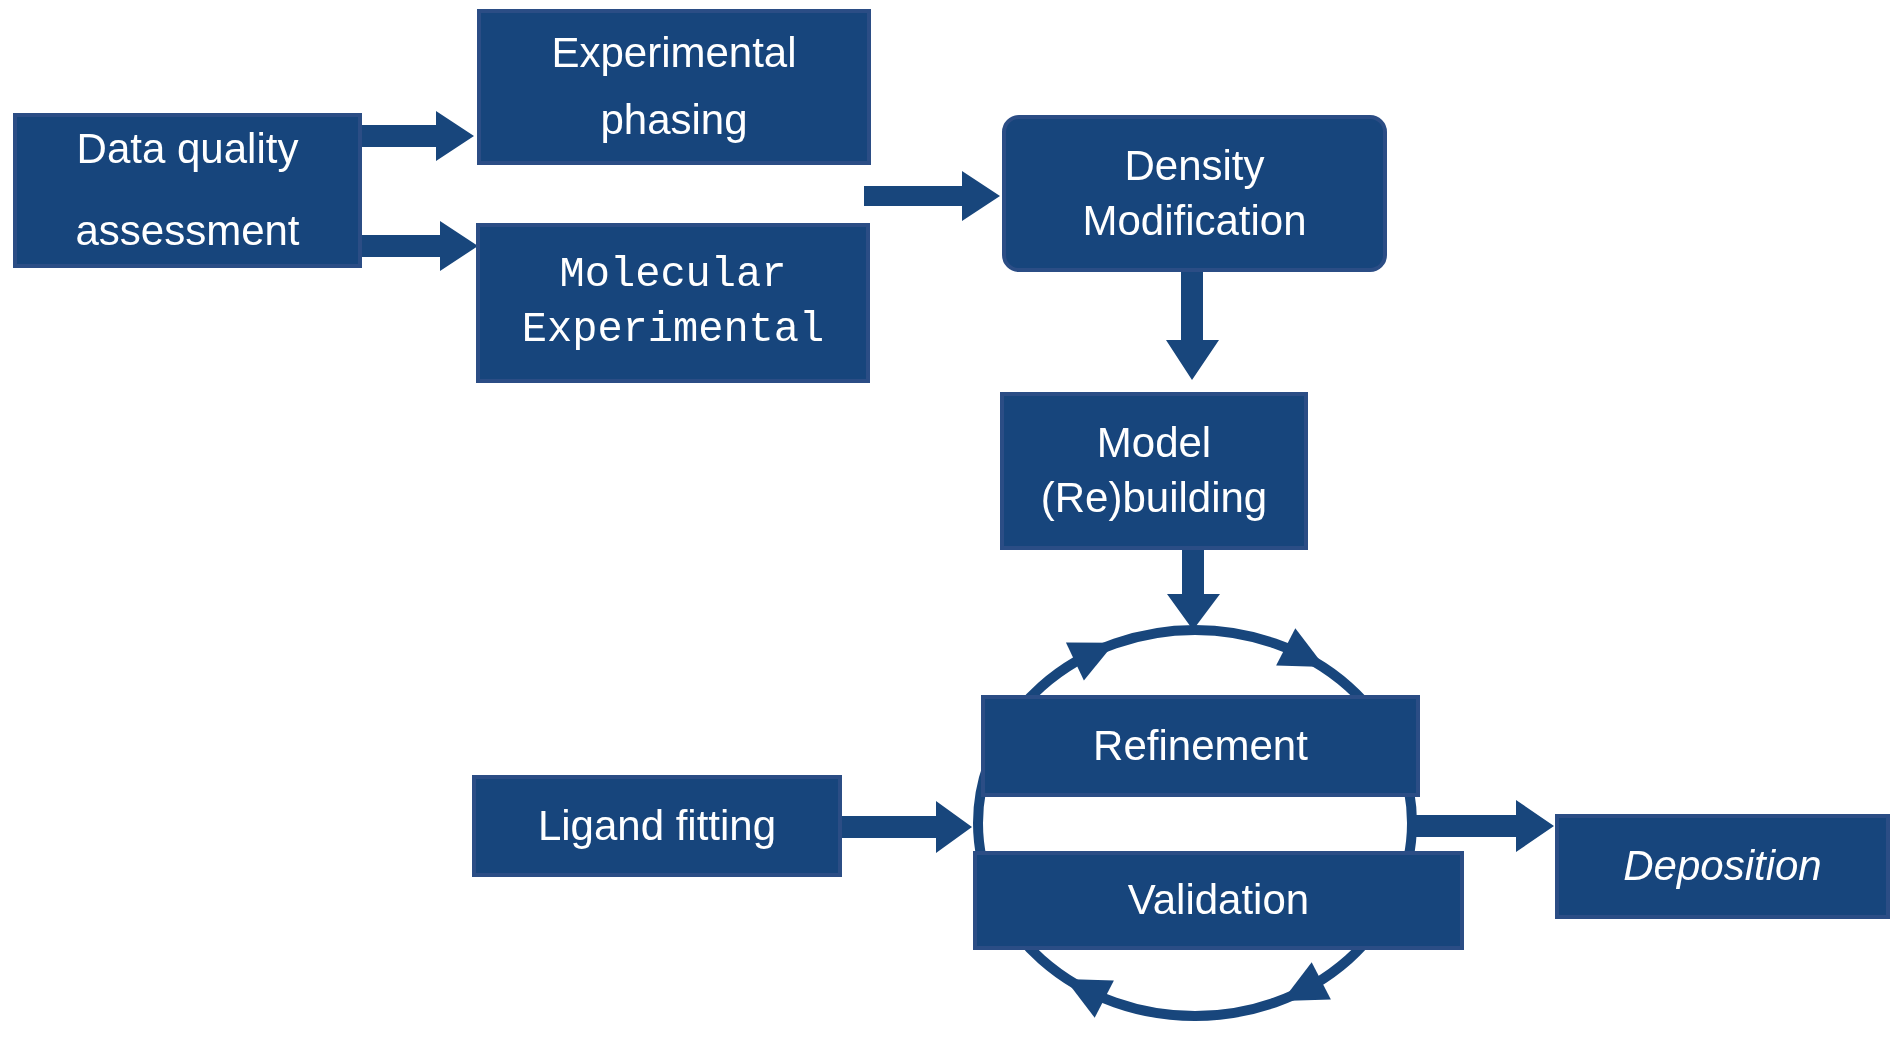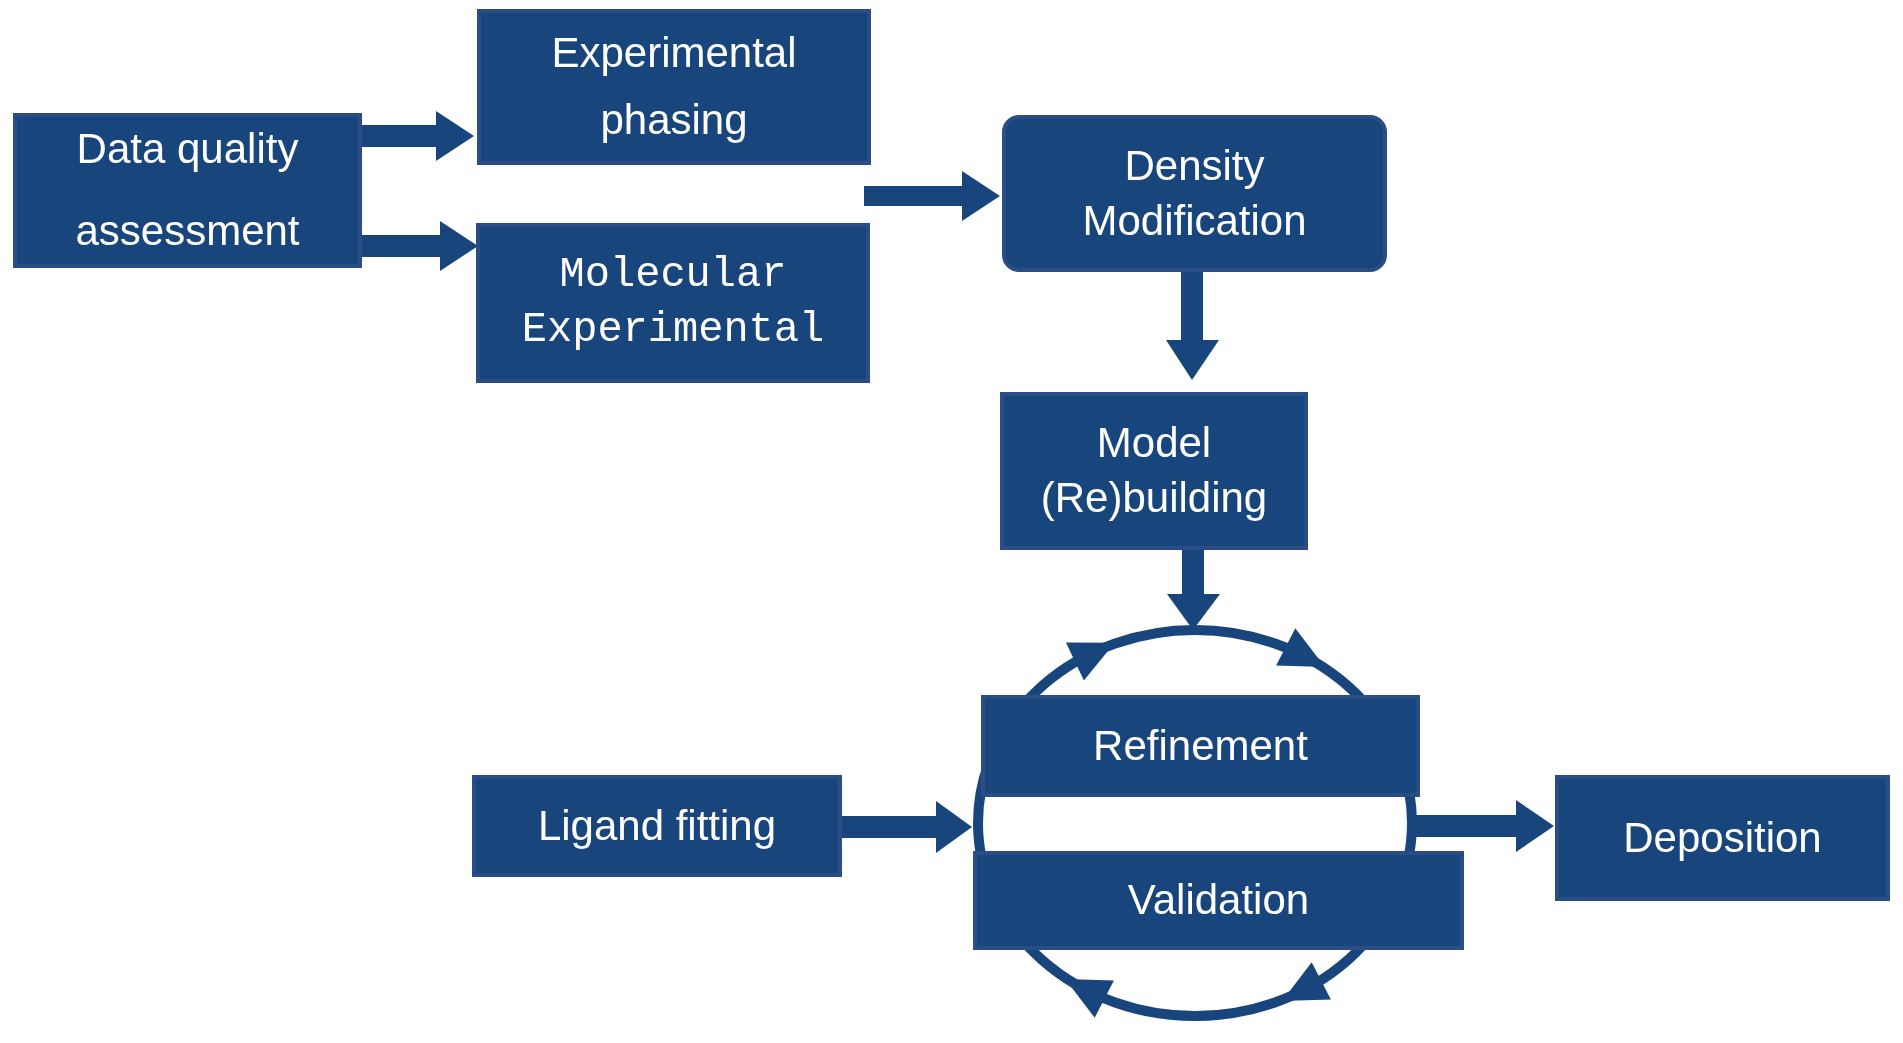--- a/index.html
+++ b/index.html
@@ -38,21 +38,21 @@
   }
   
   #n-dqa {left:13px;  top:113px; width:349px; height:155px;gap:27px;}
   #n-exp {left:477px; top:9px;   width:394px; height:156px;gap:12px;}
   #n-mol {left:476px; top:223px; width:394px; height:160px;font-family:Liberation Mono, monospace;}
   #n-den {left:1002px;top:115px; width:385px; height:157px;border-radius:17px;}
   #n-mod {left:1000px;top:392px; width:308px; height:158px;}
   #n-ref {left:973px; top:695px; width:439px; height:102px;margin-left:8px;}
   #n-val {left:973px; top:851px; width:491px; height:99px;}
   #n-lig {left:472px; top:775px; width:370px; height:102px;}
-  #n-dep {left:1555px;top:775px; width:335px; height:126px;}
+  #n-dep {left:1555px;top:814px; width:335px; height:105px;font-style:italic;}
 </style>
 </head>
 <body>
 
 <div id="canvas">
 
   <svg id="connector-layer" width="1903" height="1043" viewBox="0 0 1903 1043">
 
     <ellipse class="cycle-ring" cx="1195" cy="823" rx="217" ry="193"></ellipse>
 

